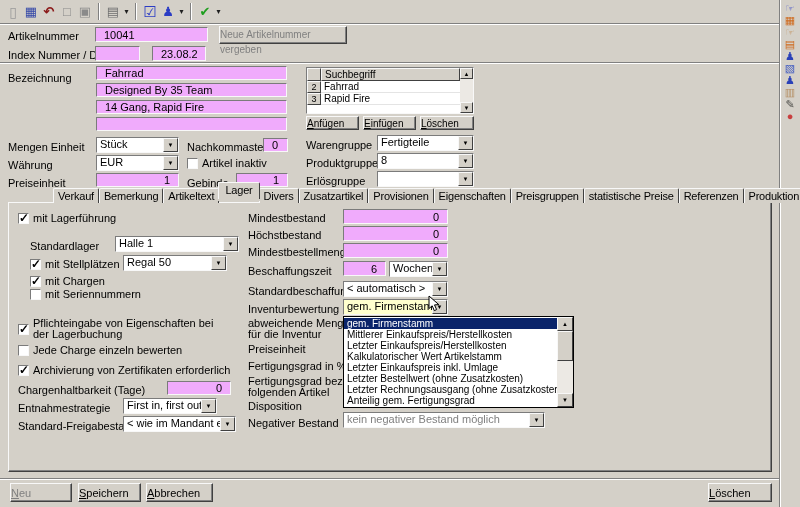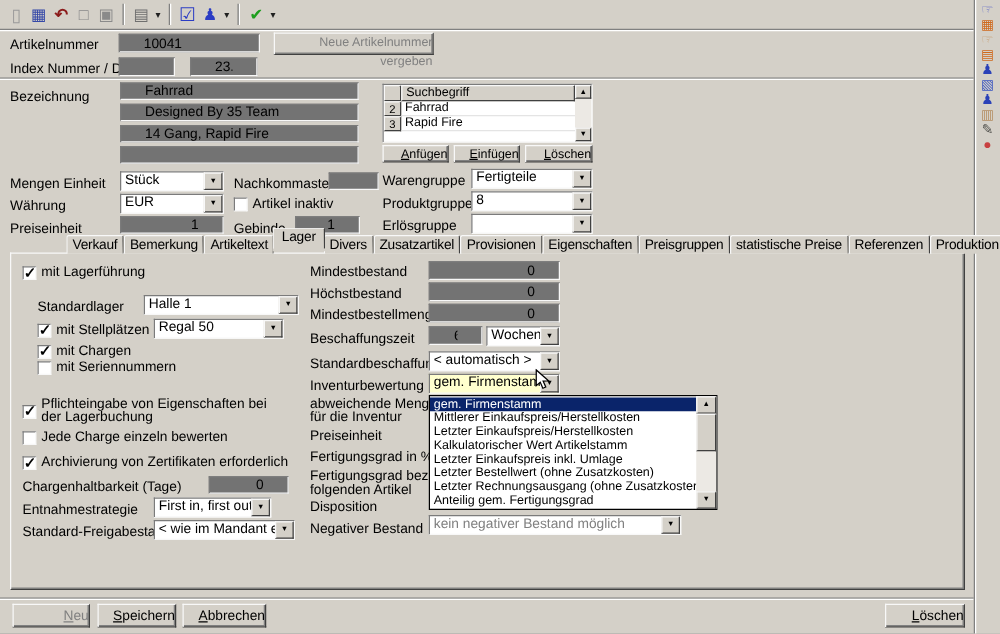--- a/index.html
+++ b/index.html
@@ -25,24 +25,24 @@
   [data-name="user-icon"]::after{content:"♟";color:#2b3cc4;font-size:13px}
   [data-name="confirm-icon"]::after{content:"✔";color:#1e9e1e;font-size:13px}
 
   
   .sidebar{position:absolute;right:0;top:0;width:21px;height:507px;background:#d4d0c8;
            border-left:1px solid #808080;box-shadow:inset 1px 0 0 #fff;display:flex;
            flex-direction:column;align-items:center;padding-top:3px}
   .side-icon{width:16px;height:11px;line-height:10px;text-align:center;font-size:11px;margin-bottom:1px}
 
   
-  .tfield{position:absolute;height:15px;padding:0 19px;font:11px "Liberation Sans",sans-serif;
-          background:#737373;border:1px solid;border-color:#7b7b7b #f8f8f8 #f8f8f8 #7b7b7b;outline:none;color:#000}
+  .tfield{position:absolute;height:15px;padding:0 8px;font:11px "Liberation Sans",sans-serif;
+          background:#f0abfc;border:1px solid;border-color:#7b7b7b #f8f8f8 #f8f8f8 #7b7b7b;outline:none;color:#000}
   .num{text-align:right}
-  .btn{position:absolute;font:11px "Liberation Sans",sans-serif;background:#d4d0c8;text-align:right;
+  .btn{position:absolute;font:11px "Liberation Sans",sans-serif;background:#d4d0c8;text-align:left;
        border:1px solid;border-color:#f8f8f8 #404040 #404040 #f8f8f8;box-shadow:inset -1px -1px 0 #808080;cursor:default}
   .btn .blabel{display:block;line-height:16px}
   .btn.ulf .blabel::first-letter{text-decoration:underline}
   .btn.disabled{color:#808080}
   .btn.small .blabel{line-height:11px;font-size:10px}
   .combo{position:absolute;height:16px;display:flex;background:#fff;
          border:1px solid;border-color:#7b7b7b #f8f8f8 #f8f8f8 #7b7b7b}
   .combo .ctxt{flex:1;padding:0 3px;line-height:13px;white-space:nowrap;overflow:hidden}
   .combo .carrow{width:15px;background:#d4d0c8;border:1px solid;border-color:#f8f8f8 #404040 #404040 #f8f8f8;
                  display:flex;align-items:center;justify-content:center;flex:none}

